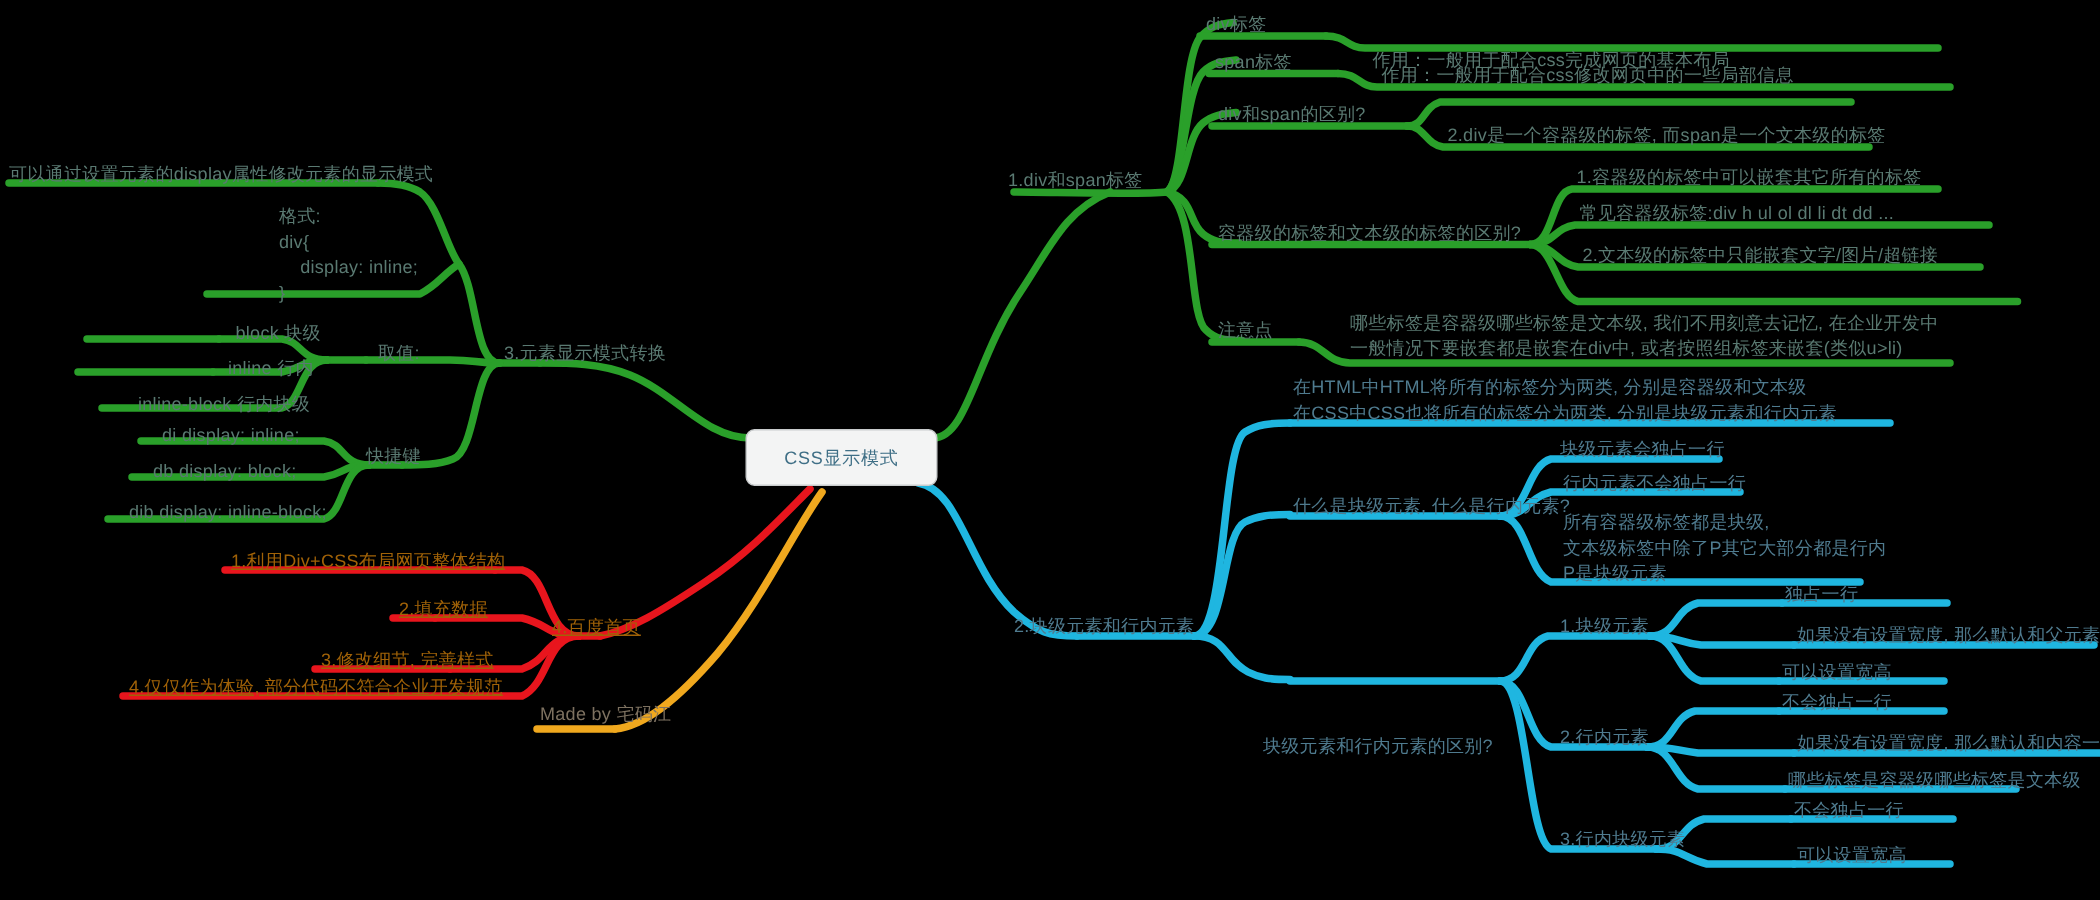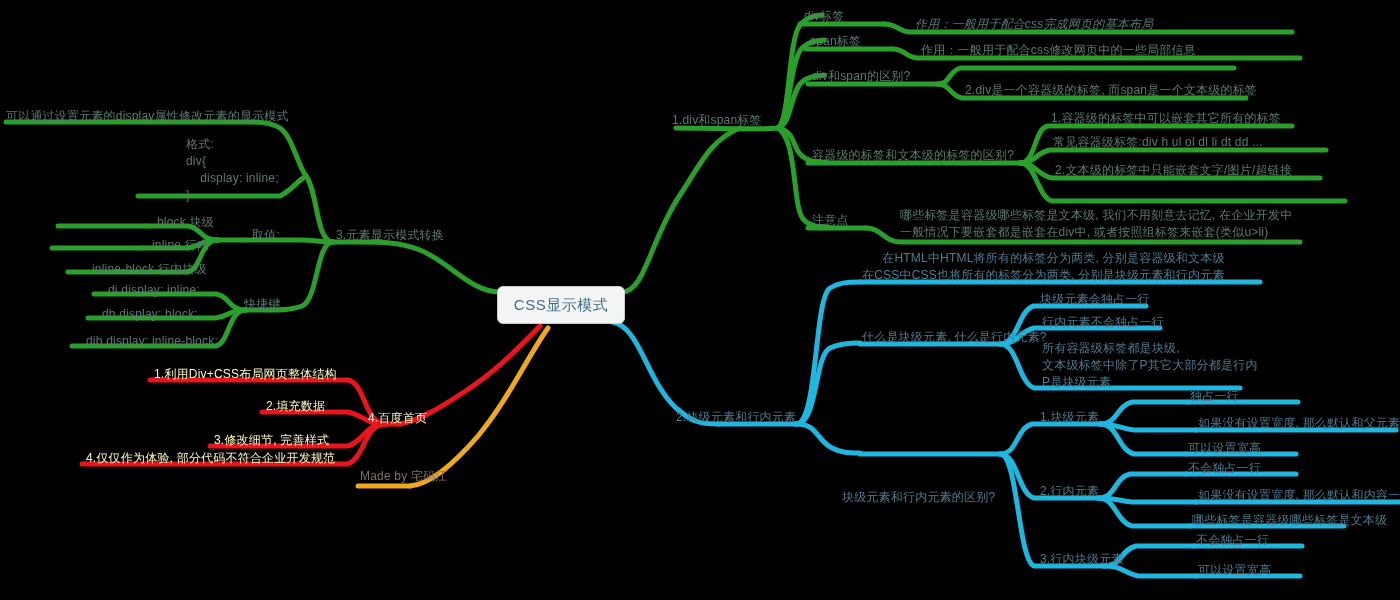--- a/index.html
+++ b/index.html
@@ -27,40 +27,40 @@
   .node {
     position: absolute;
     white-space: nowrap;
     font-size: 12px;
     line-height: 15px;
     letter-spacing: 0.2px;
     color: #5f7a8c;
   }
   .node.green  { color: #5a7a72; }
   .node.cyan   { color: #4f7b8f; }
-  .node.red    { color: #fef9c3; }
+  .node.red    { color: #a16207; text-decoration: underline; }
   .node.orange { color: #7d7160; }
 
   .node.multiline { white-space: pre; }
 
   
   #root-node {
     position: absolute;
     left: 497px;
     top: 286px;
     width: 128px;
     height: 38px;
     background: #f3f4f4;
     border: 1px solid #c9cccd;
     border-radius: 6px;
     box-sizing: border-box;
     display: flex;
     align-items: center;
     justify-content: center;
-    font-size: 15px;
+    font-size: 12px;
     color: #3f6f86;
     letter-spacing: 0.5px;
   }
 </style>
 </head>
 <body>
 
 <div id="stage">
 
   <svg id="wires" viewBox="0 0 1400 600">
@@ -182,21 +182,21 @@
     </g>
   </svg>
 
   <div id="root-node">
     <span>CSS显示模式</span>
   </div>
 
   <div class="node green" style="left:672px; top:113px;">1.div和span标签</div>
 
   <div class="node green" style="left:804px; top:9px;">div标签</div>
-  <div class="node green" style="left:915px; top:17px;font-style:italic;">作用：一般用于配合css完成网页的基本布局</div>
+  <div class="node green" style="left:915px; top:33px;">作用：一般用于配合css完成网页的基本布局</div>
 
   <div class="node green" style="left:810px; top:34px;">span标签</div>
   <div class="node green" style="left:921px; top:43px;">作用：一般用于配合css修改网页中的一些局部信息</div>
 
   <div class="node green" style="left:812px; top:69px;">div和span的区别?</div>
   <div class="node green" style="left:965px; top:83px;">2.div是一个容器级的标签, 而span是一个文本级的标签</div>
 
   <div class="node green" style="left:812px; top:148px;">容器级的标签和文本级的标签的区别?</div>
   <div class="node green" style="left:1051px; top:111px;">1.容器级的标签中可以嵌套其它所有的标签</div>
   <div class="node green" style="left:1053px; top:135px;">常见容器级标签:div h ul ol dl li dt dd ...</div>
@@ -219,21 +219,21 @@
   <div class="node green" style="left:152px; top:238px;">inline 行内</div>
   <div class="node green" style="left:92px; top:262px;">inline-block 行内块级</div>
 
   <div class="node green" style="left:244px; top:297px;">快捷键</div>
   <div class="node green" style="left:108px; top:283px;">di display: inline;</div>
   <div class="node green" style="left:102px; top:307px;">db display: block;</div>
   <div class="node green" style="left:86px; top:334px;">dib display: inline-block;</div>
 
   <div class="node cyan" style="left:676px; top:410px;">2.块级元素和行内元素</div>
 
-  <div class="node cyan multiline" style="left:862px; top:250px; line-height:17px;text-align:right;">在HTML中HTML将所有的标签分为两类, 分别是容器级和文本级
+  <div class="node cyan multiline" style="left:862px; top:250px; line-height:17px;">在HTML中HTML将所有的标签分为两类, 分别是容器级和文本级
 在CSS中CSS也将所有的标签分为两类, 分别是块级元素和行内元素</div>
 
   <div class="node cyan" style="left:862px; top:330px;">什么是块级元素, 什么是行内元素?</div>
   <div class="node cyan" style="left:1040px; top:292px;">块级元素会独占一行</div>
   <div class="node cyan" style="left:1042px; top:315px;">行内元素不会独占一行</div>
   <div class="node cyan multiline" style="left:1042px; top:340px; line-height:17px;">所有容器级标签都是块级,
 文本级标签中除了P其它大部分都是行内
 P是块级元素</div>
 
   <div class="node cyan" style="left:842px; top:490px;">块级元素和行内元素的区别?</div>

